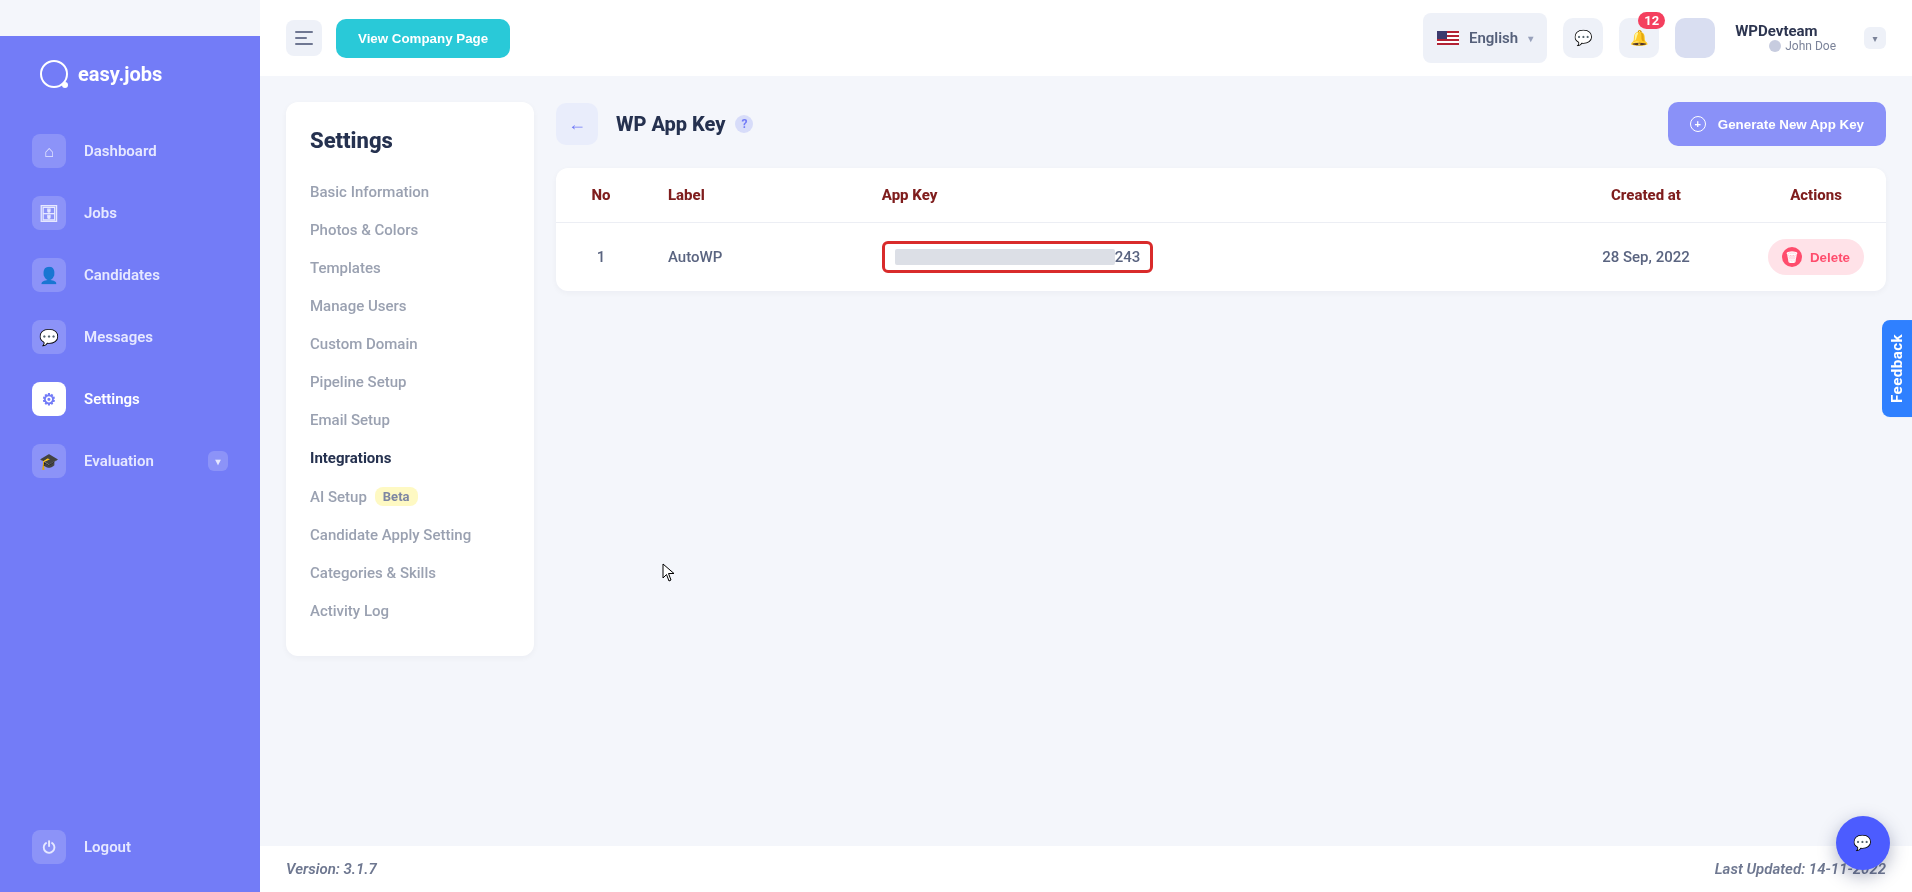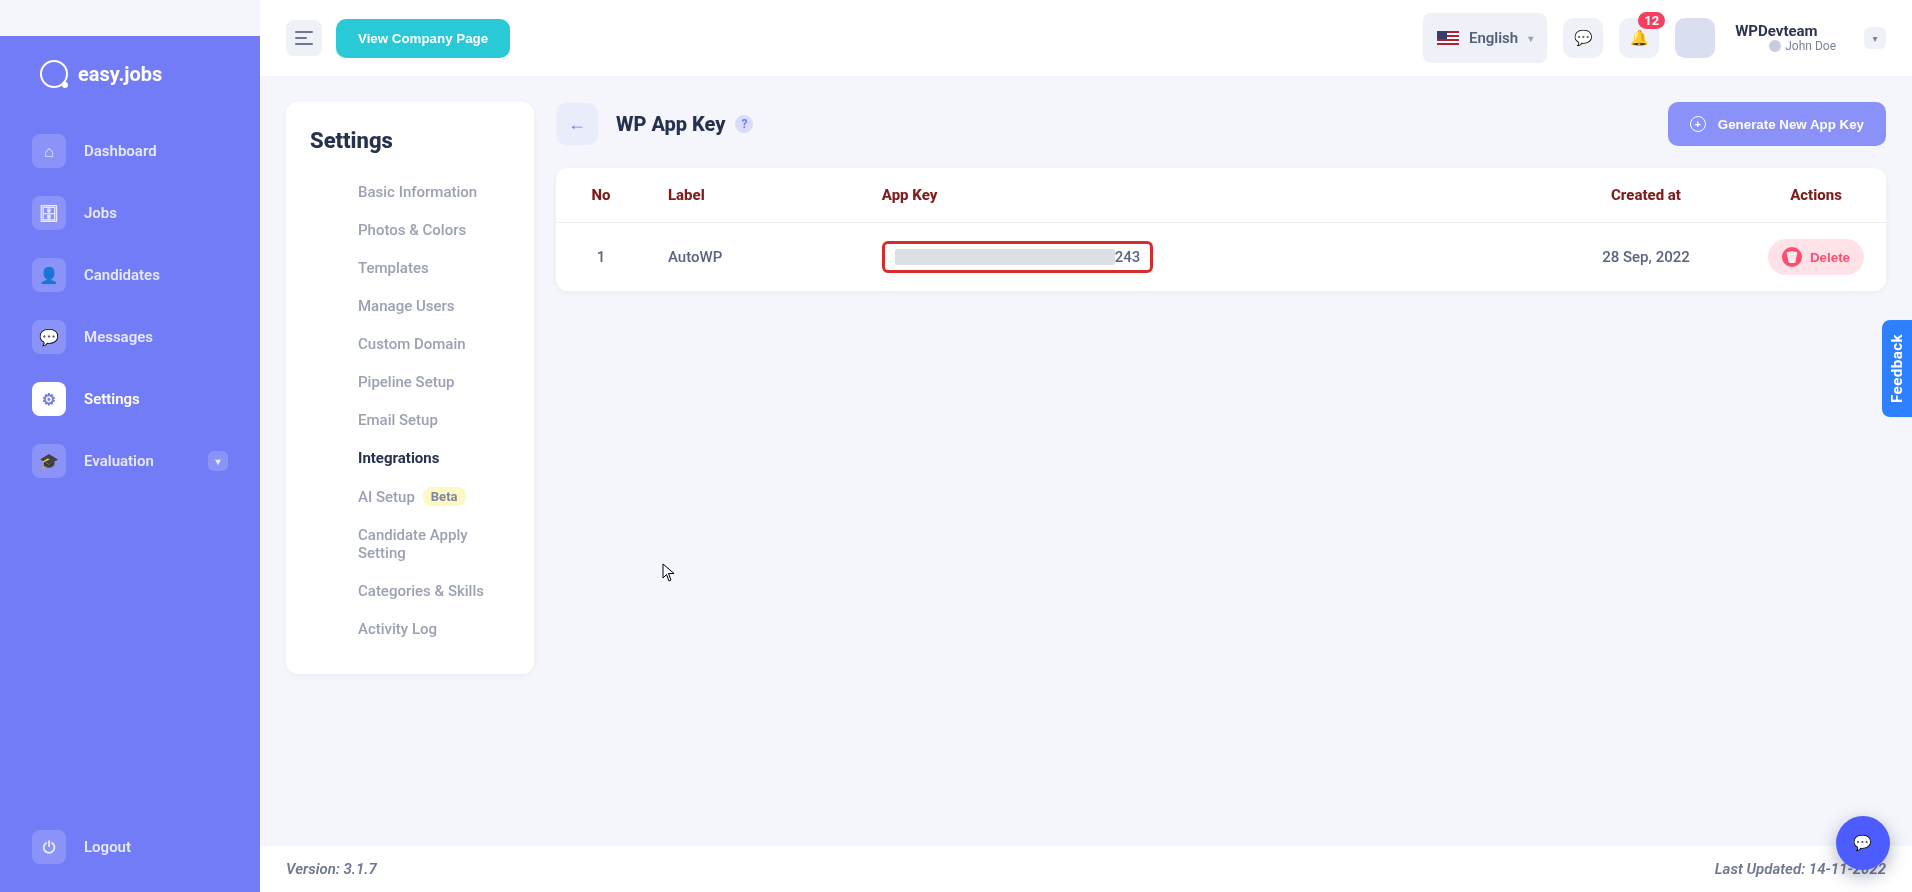--- a/index.html
+++ b/index.html
@@ -151,21 +151,21 @@
     padding:26px;
     display:flex;gap:22px;
   }
   .settings-panel{
     width:248px;background:#fff;border-radius:12px;
     padding:26px 24px;box-shadow:0 2px 6px rgba(20,24,50,.04);
     align-self:flex-start;
   }
   .settings-panel h2{margin:0 0 20px 0;font-size:22px;font-weight:800;color:#25314f;}
   .settings-panel ul{list-style:none;margin:0;padding:0;}
-  .settings-panel li{padding:10px 0;margin-left:48px;}
+  .settings-panel li{padding:10px 0;}
   .settings-panel a{color:var(--muted);text-decoration:none;font-weight:500;display:flex;align-items:center;gap:8px;}
   .settings-panel a.current{color:#25314f;font-weight:700;}
   .beta{font-size:13px;color:#7d86a3;background:#fef9c3;border-radius:8px;padding:2px 8px;font-weight:700;}
   .page{
     flex:1;display:flex;flex-direction:column;gap:22px;
   }
   .page-header{
     display:flex;align-items:center;
   }
   .back{

